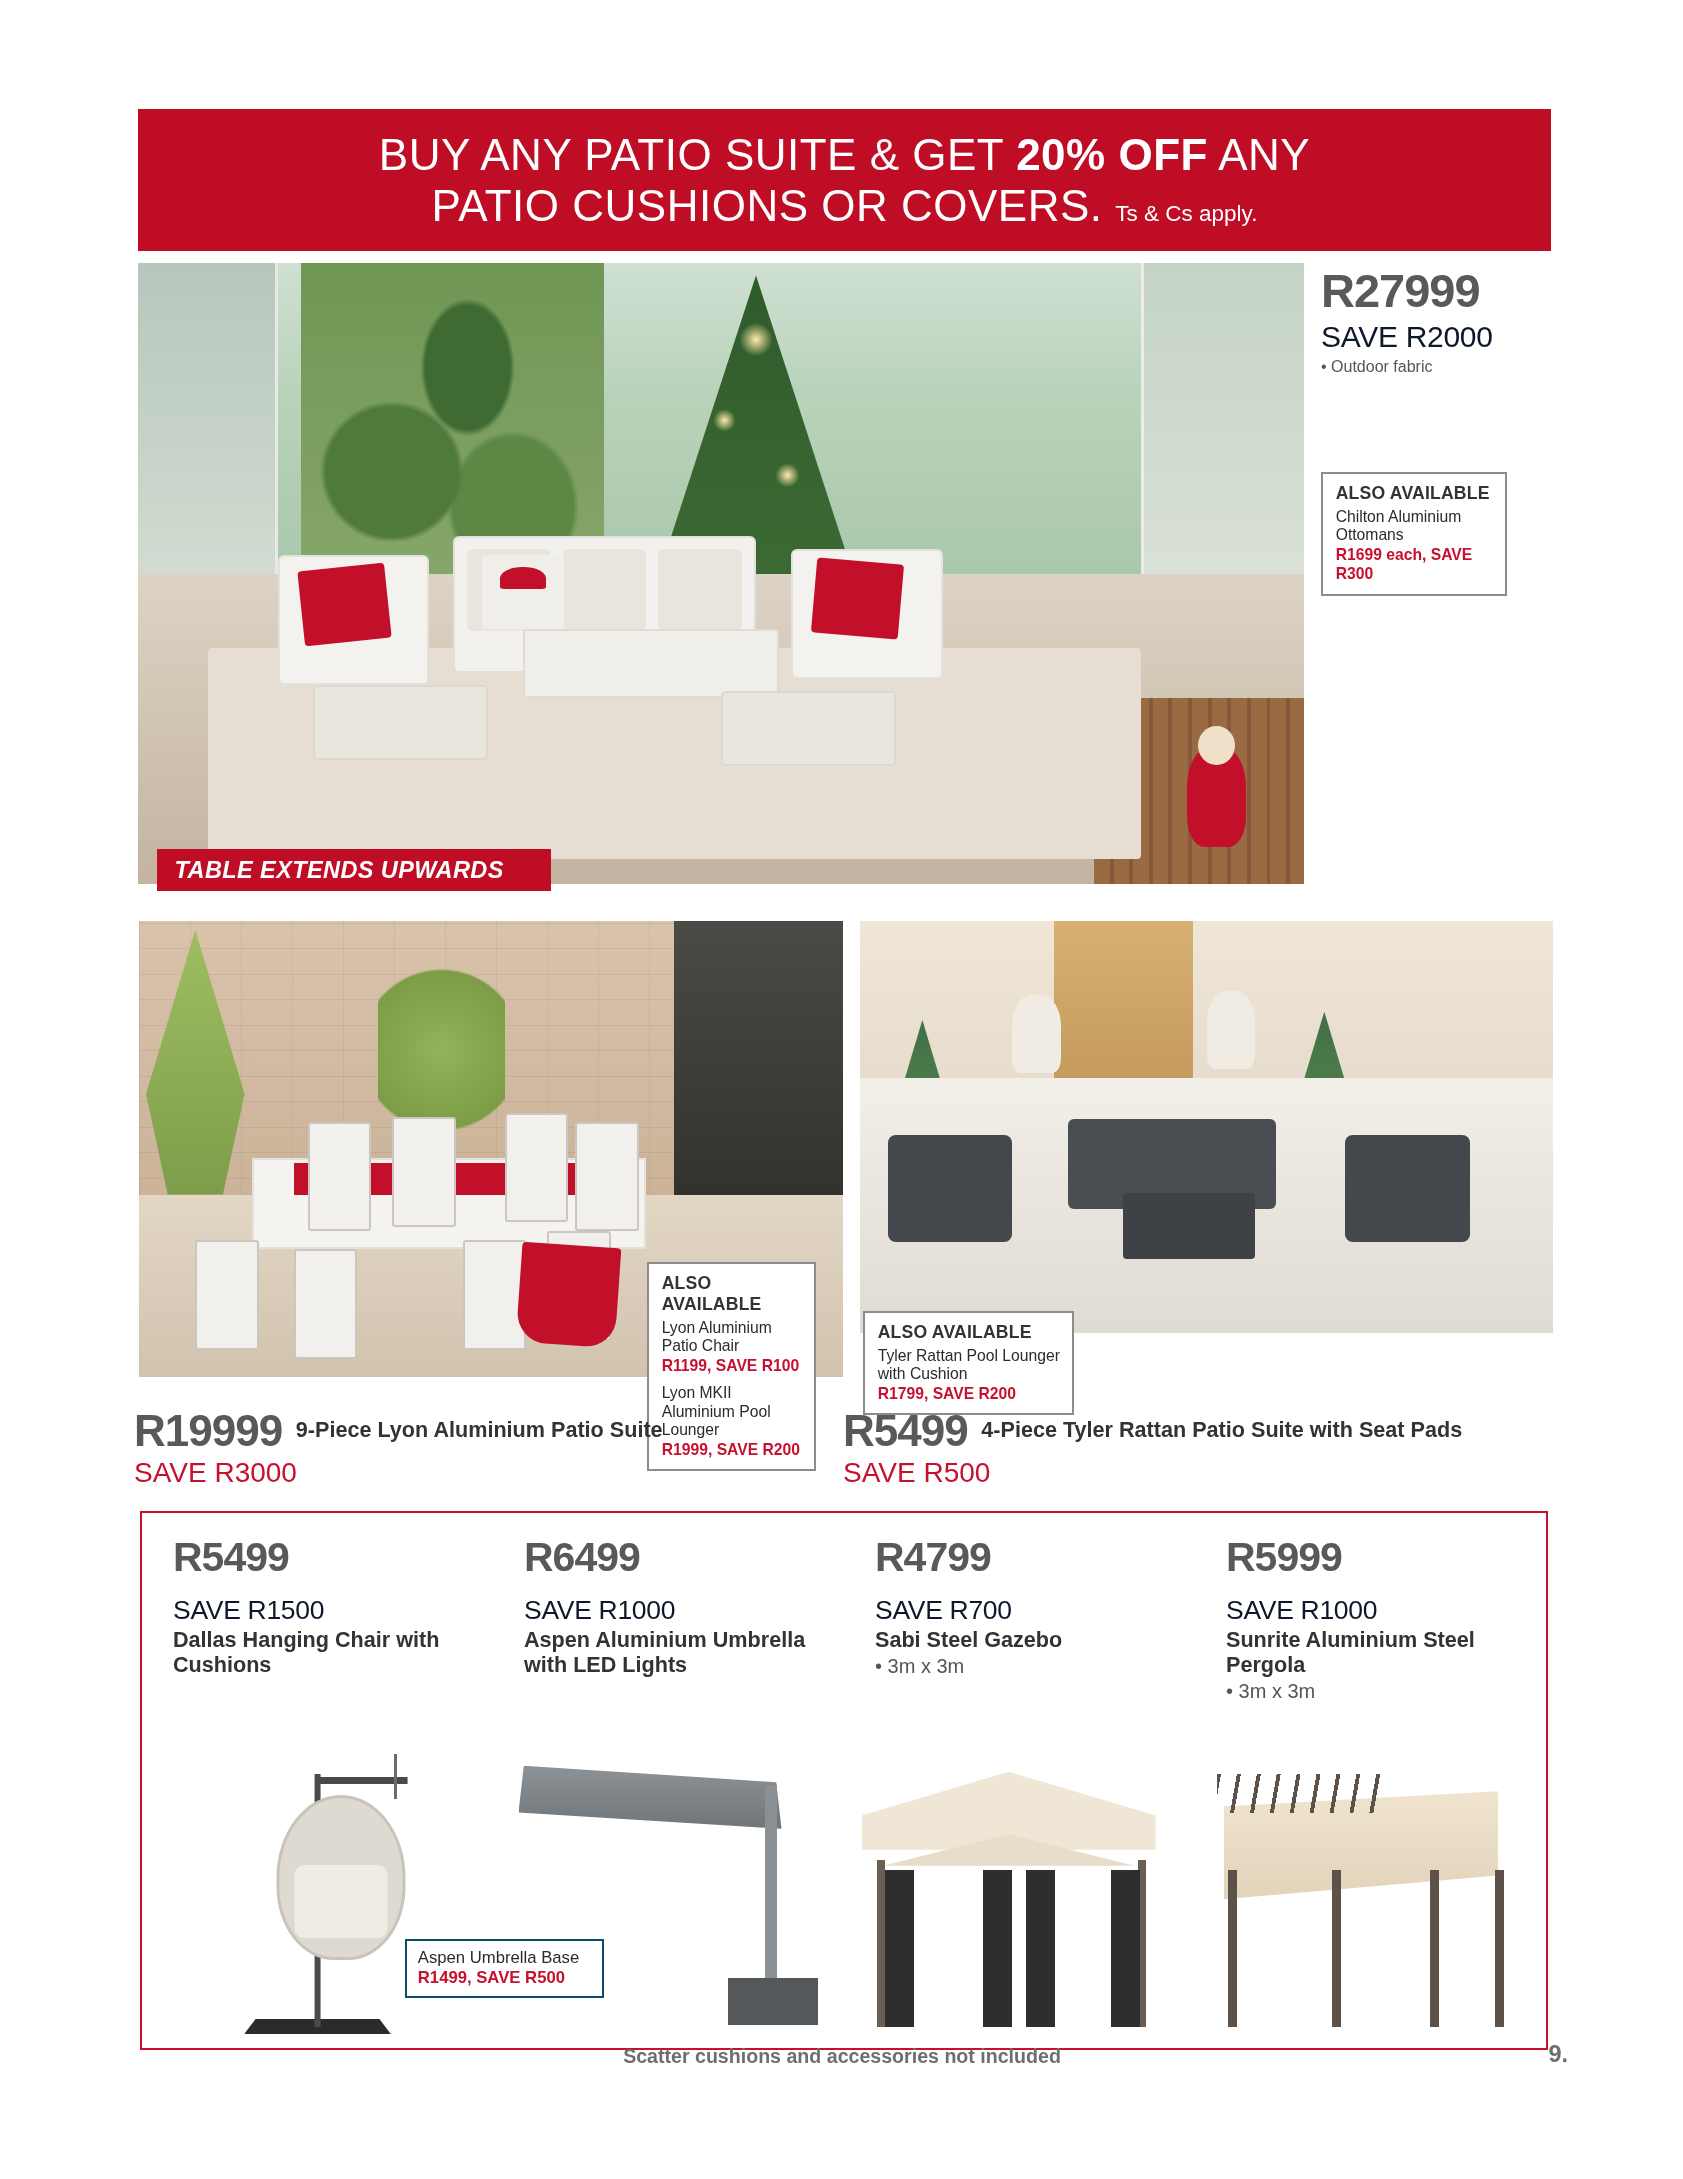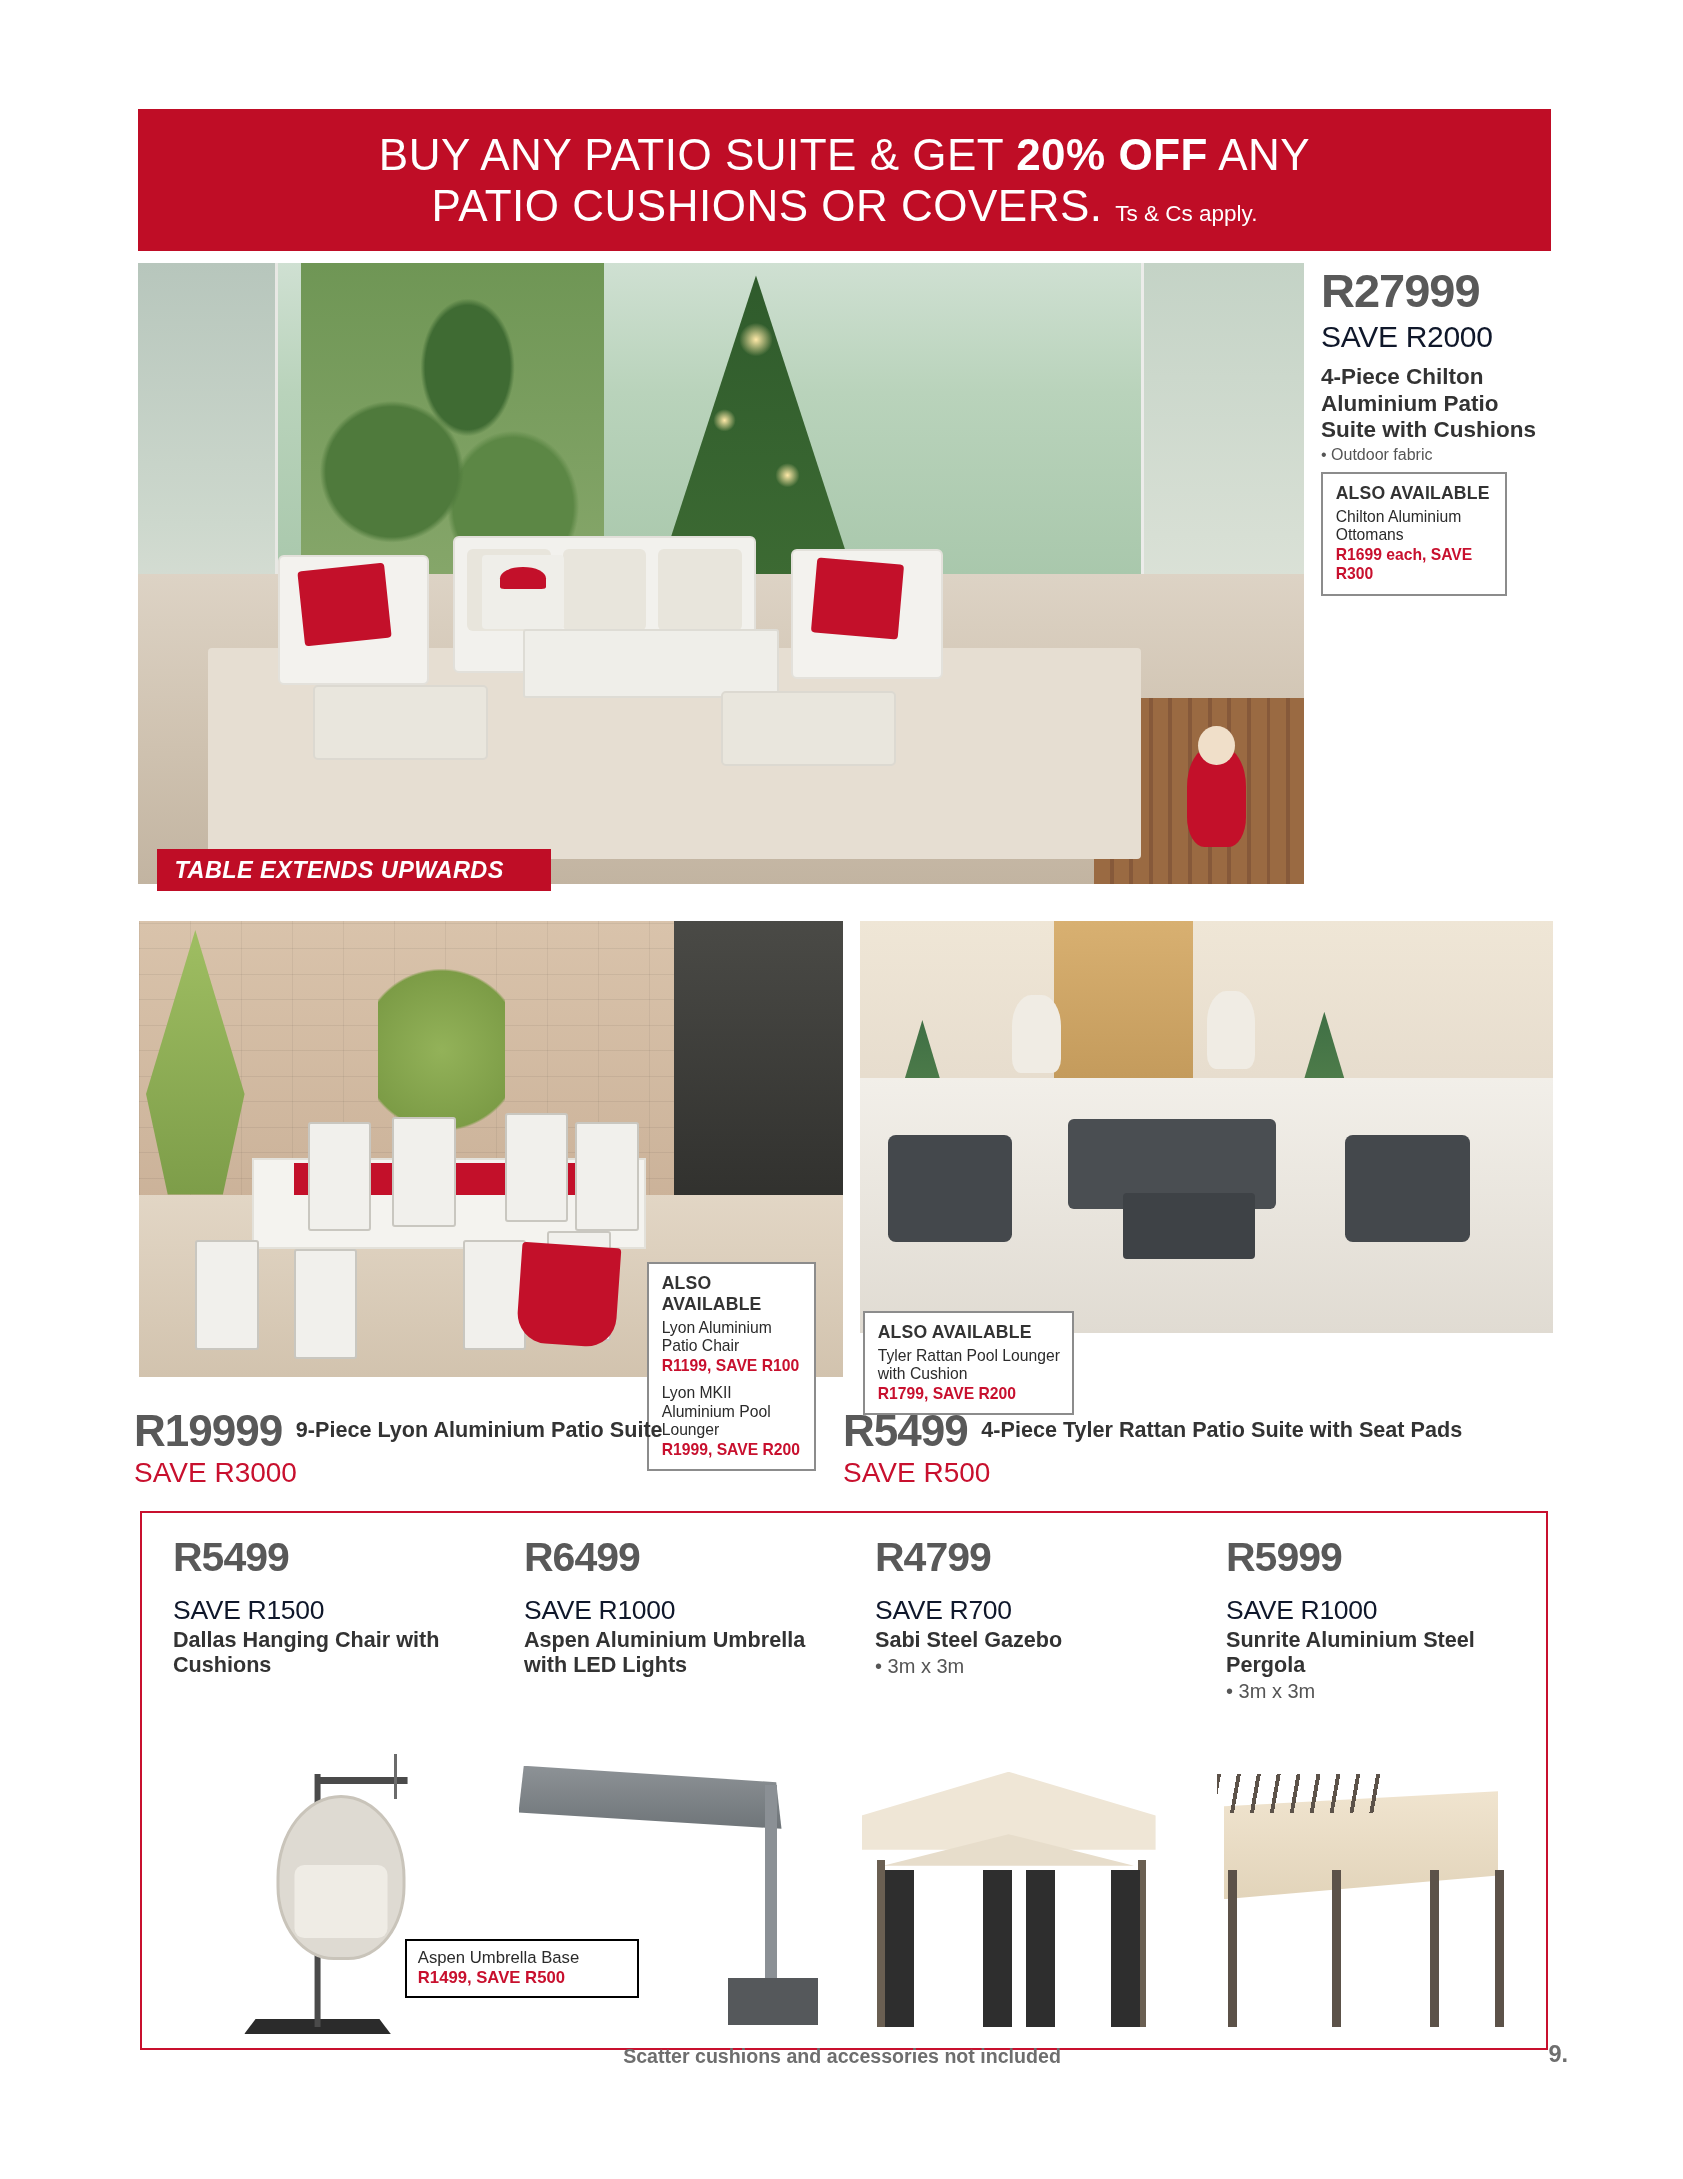--- a/index.html
+++ b/index.html
@@ -370,22 +370,22 @@
   }
   .perg-rafters {
     position: absolute; left: 21.6px; top: 27.4px; width: 167px; height: 39px;
     background: repeating-linear-gradient(100deg, #5c5249 0 3.9px, transparent 3.9px 19.6px);
   }
   .perg-post {
     position: absolute; bottom: 13.7px; width: 8.8px; height: 157px; background: #5c5249;
   }
 
   .base-callout {
-    position: absolute; left: 405px; top: 1939px; width: 234px;
-    background: #ffffff; border: 2px solid #000000;
+    position: absolute; left: 405px; top: 1939px; width: 199px;
+    background: #ffffff; border: 2px solid #0c4a6e;
     padding: 6.9px 8.8px 7.8px 10.8px;
   }
   .base-callout .also-line  { font-size: 16.7px; }
   .base-callout .also-price { font-size: 16.7px; }
 
   .footer-note {
     position: absolute; left: 0; top: 2045px; width: 1684px;
     text-align: center; font-size: 19.6px; font-weight: 700; color: #6e6e6e;
   }
   .page-number {
@@ -431,21 +431,20 @@
     </div>
   </div>
 
   <div class="badge-ribbon badge-extends-up">
     <span>TABLE EXTENDS UPWARDS</span>
   </div>
 
   <div class="hero-price-col">
     <div class="price-big">R27999</div>
     <div class="price-save">SAVE R2000</div>
-    <div class="price-desc">4-Piece Chilton Aluminium Patio Suite with Cushions</div>
     <div class="price-bullet">• Outdoor fabric</div>
   </div>
 
   <div class="also-box also-chilton">
     <div class="also-title">ALSO AVAILABLE</div>
     <div class="also-line">Chilton Aluminium Ottomans</div>
     <div class="also-price">R1699 each, SAVE R300</div>
   </div>
 
   <div class="mid-left-img">

